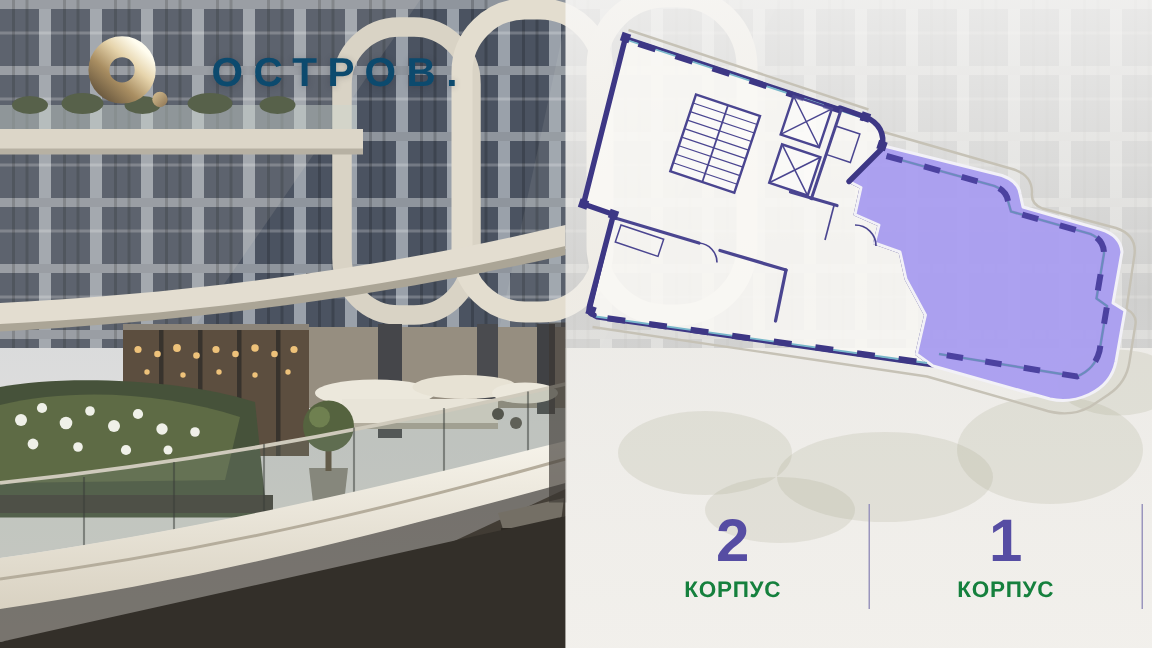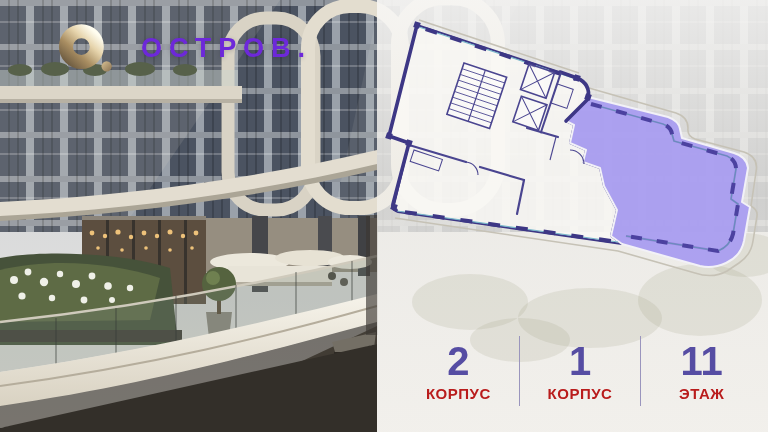--- a/index.html
+++ b/index.html
@@ -1,27 +1,27 @@
 <!DOCTYPE html>
 <html><head>
 <meta charset="utf-8">
 <style>
   html,body{margin:0;padding:0;}
   body{width:768px;height:432px;overflow:hidden;background:#e8e6e2;font-family:"Liberation Sans",sans-serif;}
   .stage{position:relative;width:768px;height:432px;}
   .stage svg.bg{position:absolute;left:0;top:0;}
   
   .logo{position:absolute;left:58px;top:22px;display:flex;align-items:center;gap:25px;z-index:5;}
-  .logo .word{color:#6d28d9;font-size:27px;font-weight:600;letter-spacing:7px;line-height:1;
+  .logo .word{color:#0c4a6e;font-size:27px;font-weight:600;letter-spacing:7px;line-height:1;
               text-shadow:0 1px 4px rgba(40,40,50,.25);}
   
   .stats{position:absolute;left:398px;top:336px;width:364px;display:flex;align-items:center;z-index:5;}
   .stat{flex:1;display:flex;flex-direction:column;align-items:center;}
   .stat .num{font-size:40px;font-weight:700;color:#564da3;line-height:1;}
-  .stat .lbl{margin-top:4px;font-size:15px;font-weight:700;color:#b91c1c;letter-spacing:0.5px;}
+  .stat .lbl{margin-top:4px;font-size:15px;font-weight:700;color:#15803d;letter-spacing:0.5px;}
   .sep{width:1px;height:70px;background:#9a95bd;flex:0 0 auto;}
   
   .floor{fill:rgba(250,249,245,0.82);stroke:#3d3785;stroke-width:2;stroke-linejoin:round;}
   .heavy{fill:none;stroke:#3d3785;stroke-width:3.6;stroke-linejoin:round;stroke-linecap:round;}
   .unit{fill:rgba(169,157,240,0.95);stroke:#f2f1f7;stroke-width:2;stroke-linejoin:round;}
   .uwall{fill:none;stroke:#4c42a0;stroke-width:1.8;}
   .cyan{fill:none;stroke:#78b7ca;stroke-width:1.2;}
   .dash{fill:none;stroke:#3d3785;stroke-width:4;}
   .udash{fill:none;stroke:#4c42a0;stroke-width:4;}
   .balc{fill:none;stroke:#c6c2b6;stroke-width:1.6;stroke-linejoin:round;}
@@ -301,19 +301,15 @@
     <div class="stat">
       <div class="num">2</div>
       <div class="lbl">КОРПУС</div>
     </div>
     <div class="sep"></div>
     <div class="stat">
       <div class="num">1</div>
       <div class="lbl">КОРПУС</div>
     </div>
     <div class="sep"></div>
-    <div class="stat">
-      <div class="num">11</div>
-      <div class="lbl">ЭТАЖ</div>
-    </div>
   </div>
 
 </div>
 
 </body></html>

